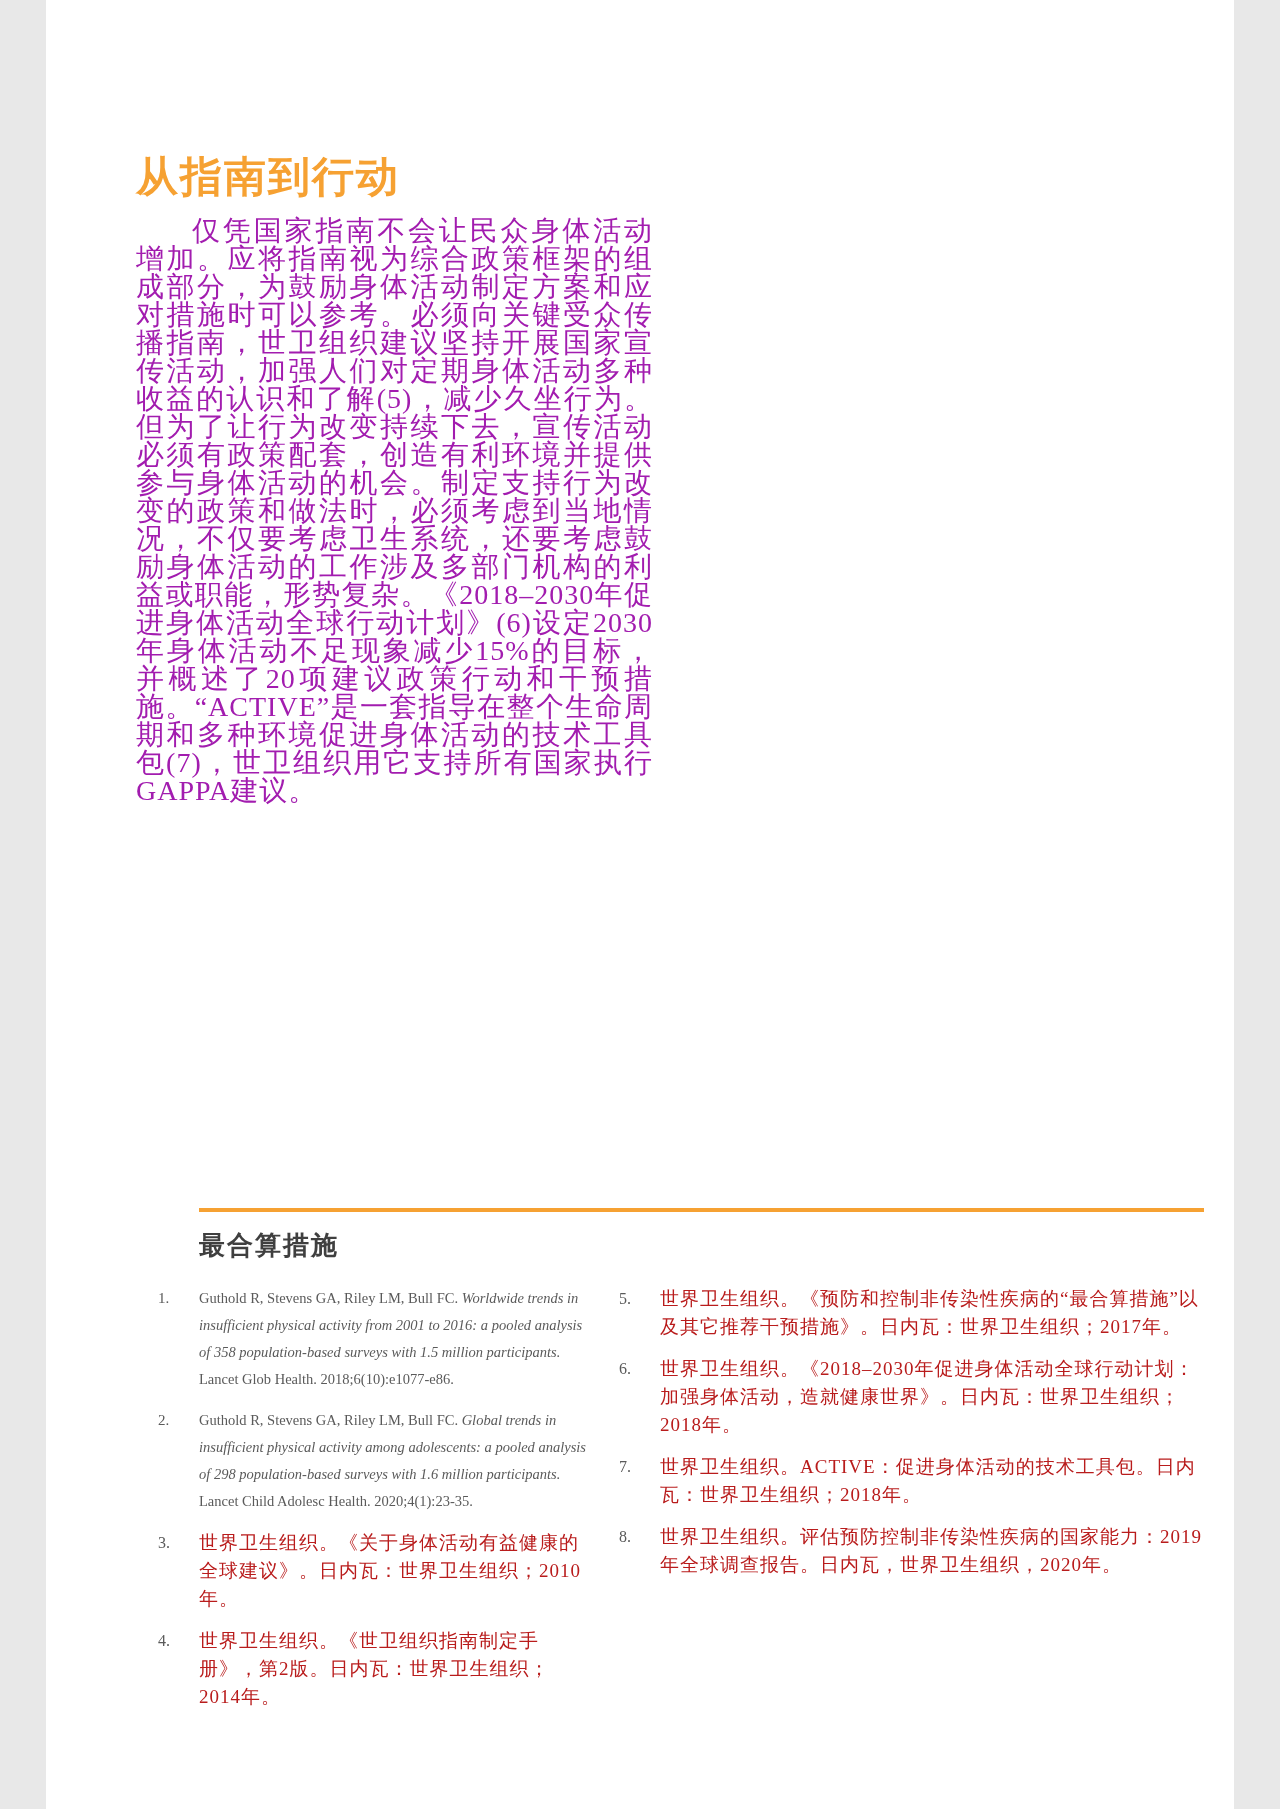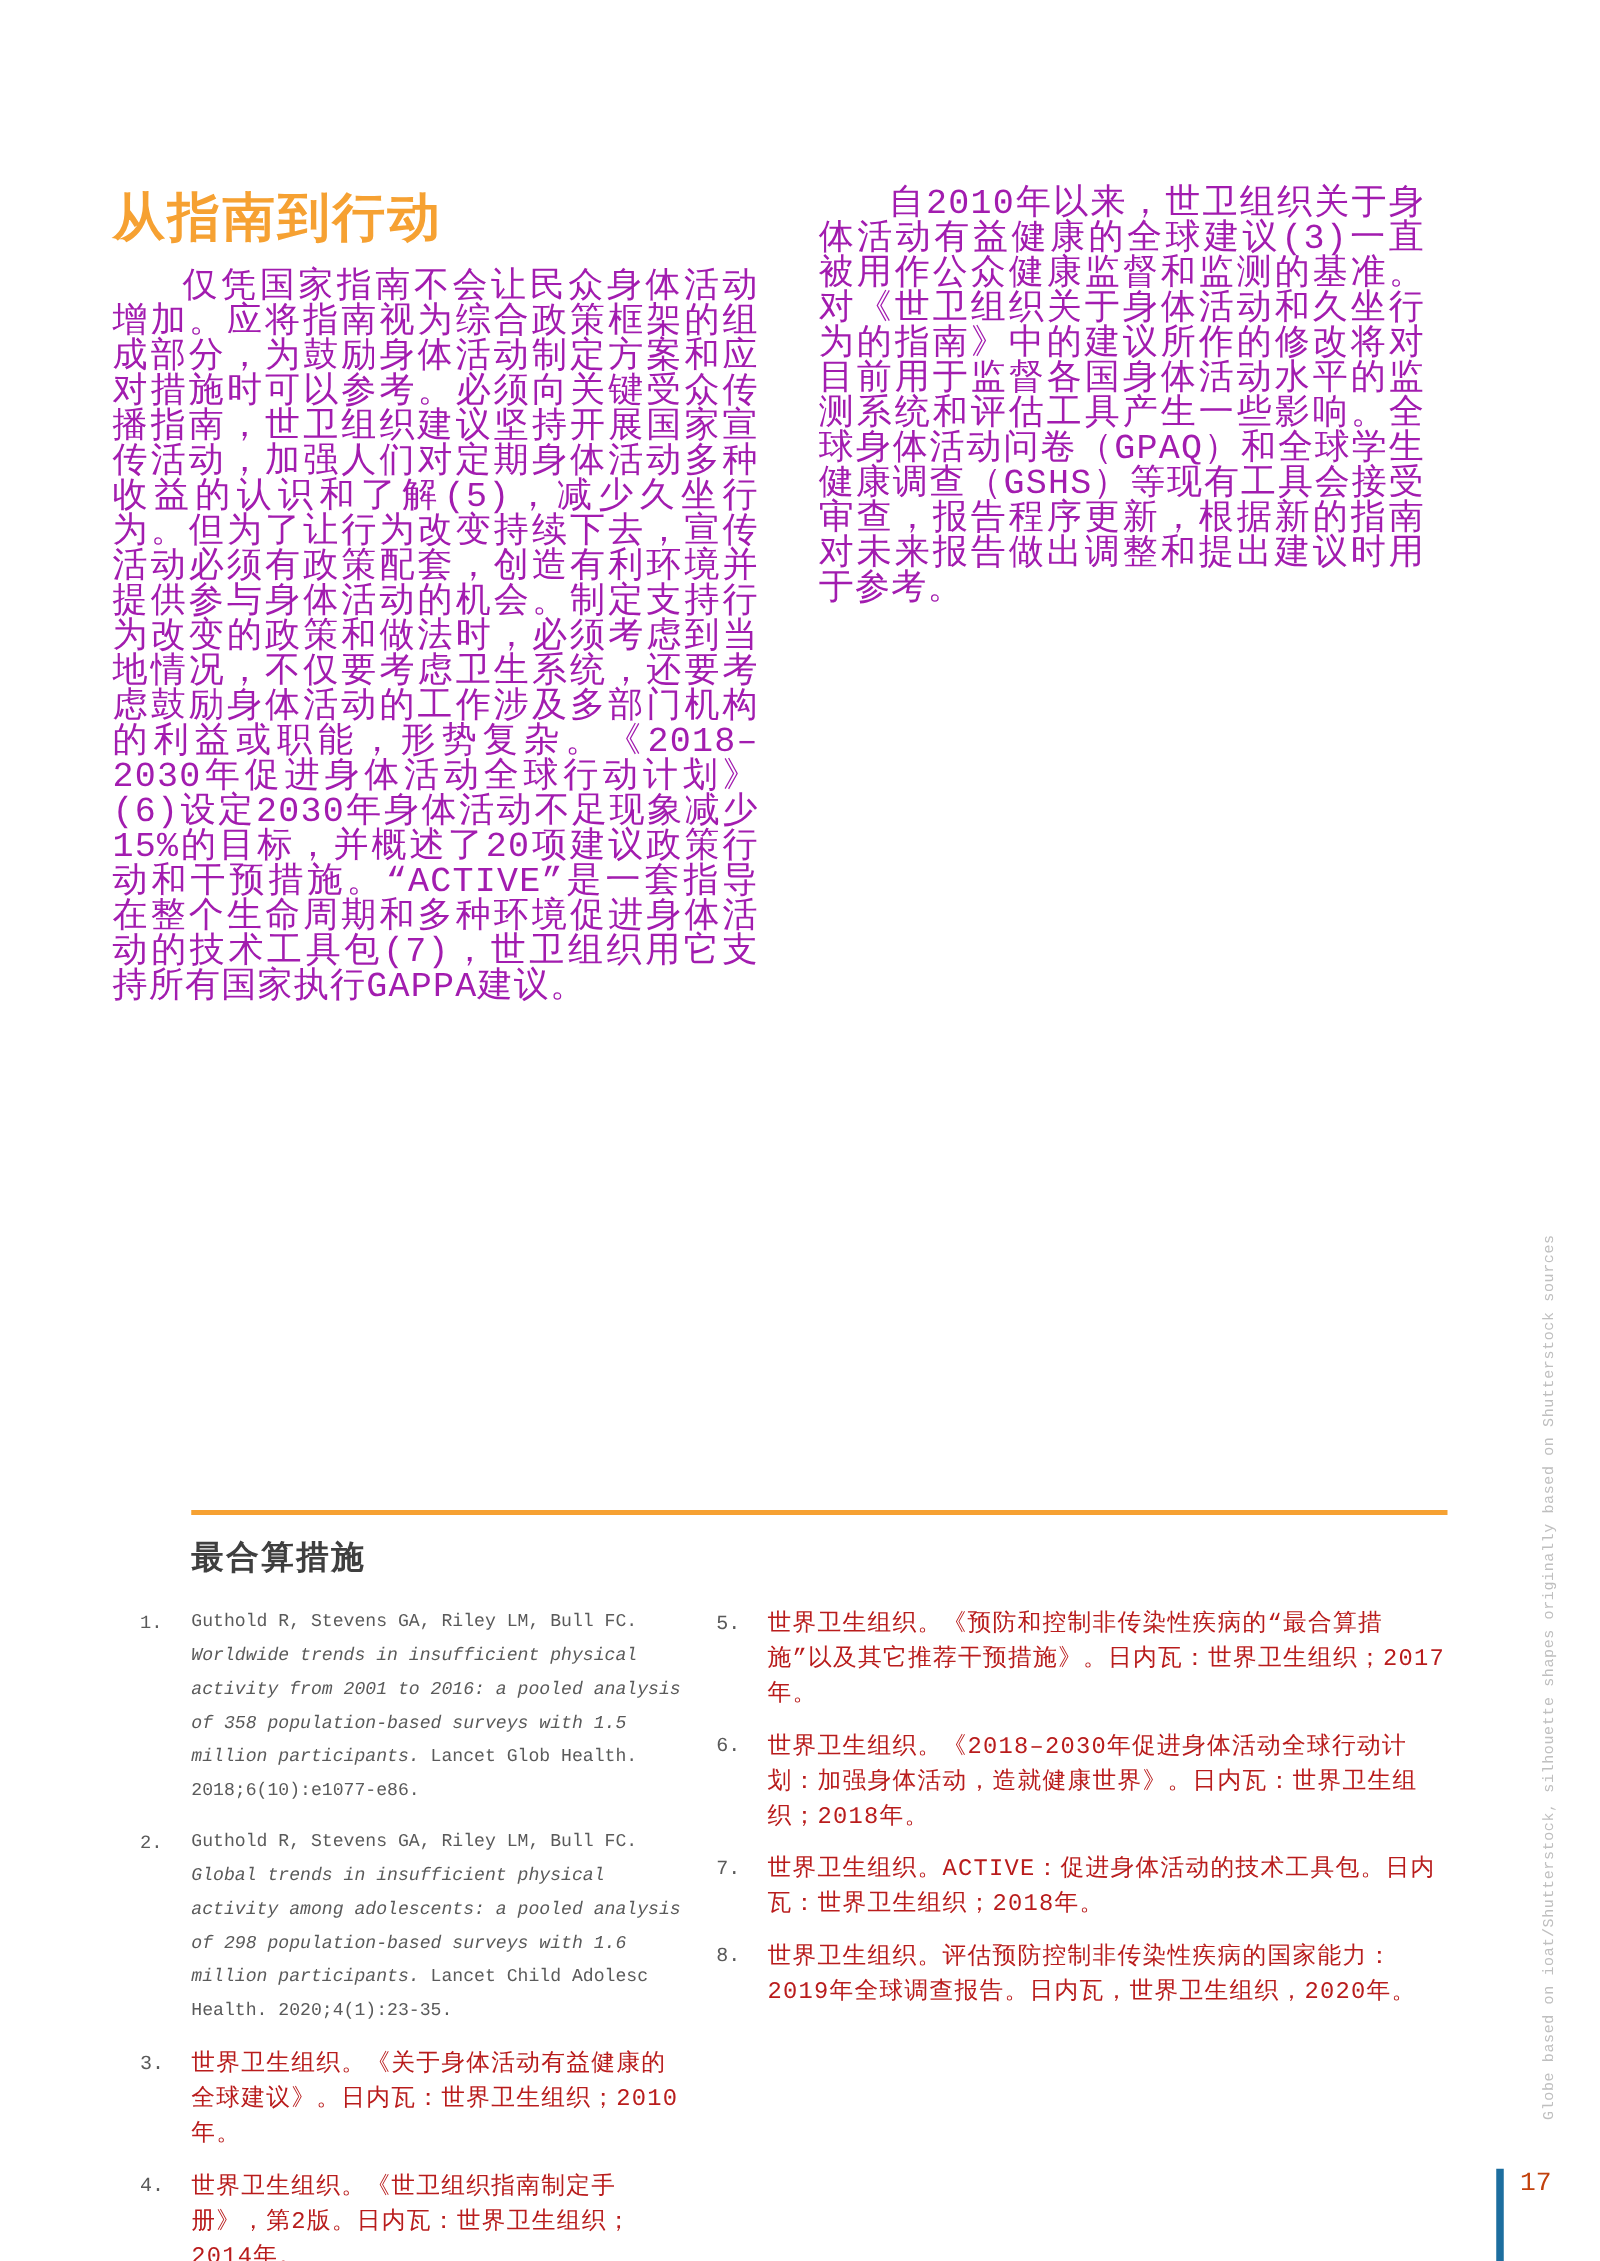--- a/index.html
+++ b/index.html
@@ -1,21 +1,21 @@
 <!DOCTYPE html>
 <html><head>
 <meta charset="utf-8">
 <style>
   html, body { margin: 0; padding: 0; background: #e8e8e8; }
   .page {
     position: relative;
-    width: 1280px;
+    width: 1188px;
     height: 1809px;
     background: #ffffff;
-    font-family: Liberation Mono, monospace;
+    font-family: Liberation Serif, serif;
     overflow: hidden;
     margin: 0 auto;
   }
   
   .columns {
     position: absolute;
     left: 90px;
     top: 150px;
     width: 1050px;
     display: flex;
@@ -127,21 +127,20 @@
 <body>
 
 <div class="page">
 
   <div class="columns">
     <div class="col col-left">
       <h2 class="section-heading">从指南到行动</h2>
       <p class="body-par">仅凭国家指南不会让民众身体活动增加。应将指南视为综合政策框架的组成部分，为鼓励身体活动制定方案和应对措施时可以参考。必须向关键受众传播指南，世卫组织建议坚持开展国家宣传活动，加强人们对定期身体活动多种收益的认识和了解(5)，减少久坐行为。但为了让行为改变持续下去，宣传活动必须有政策配套，创造有利环境并提供参与身体活动的机会。制定支持行为改变的政策和做法时，必须考虑到当地情况，不仅要考虑卫生系统，还要考虑鼓励身体活动的工作涉及多部门机构的利益或职能，形势复杂。《2018–2030年促进身体活动全球行动计划》(6)设定2030年身体活动不足现象减少15%的目标，并概述了20项建议政策行动和干预措施。“ACTIVE”是一套指导在整个生命周期和多种环境促进身体活动的技术工具包(7)，世卫组织用它支持所有国家执行GAPPA建议。</p>
     </div>
     <div class="col col-right">
-      <p class="body-par">自2010年以来，世卫组织关于身体活动有益健康的全球建议(3)一直被用作公众健康监督和监测的基准。对《世卫组织关于身体活动和久坐行为的指南》中的建议所作的修改将对目前用于监督各国身体活动水平的监测系统和评估工具产生一些影响。全球身体活动问卷（GPAQ）和全球学生健康调查（GSHS）等现有工具会接受审查，报告程序更新，根据新的指南对未来报告做出调整和提出建议时用于参考。</p>
     </div>
   </div>
 
   <div class="refs">
     <div class="refs-rule"></div>
     <h3 class="refs-heading">最合算措施</h3>
     <div class="refs-cols">
 
       <ol class="ref-list refs-col-left">
         <li class="ref-item">

